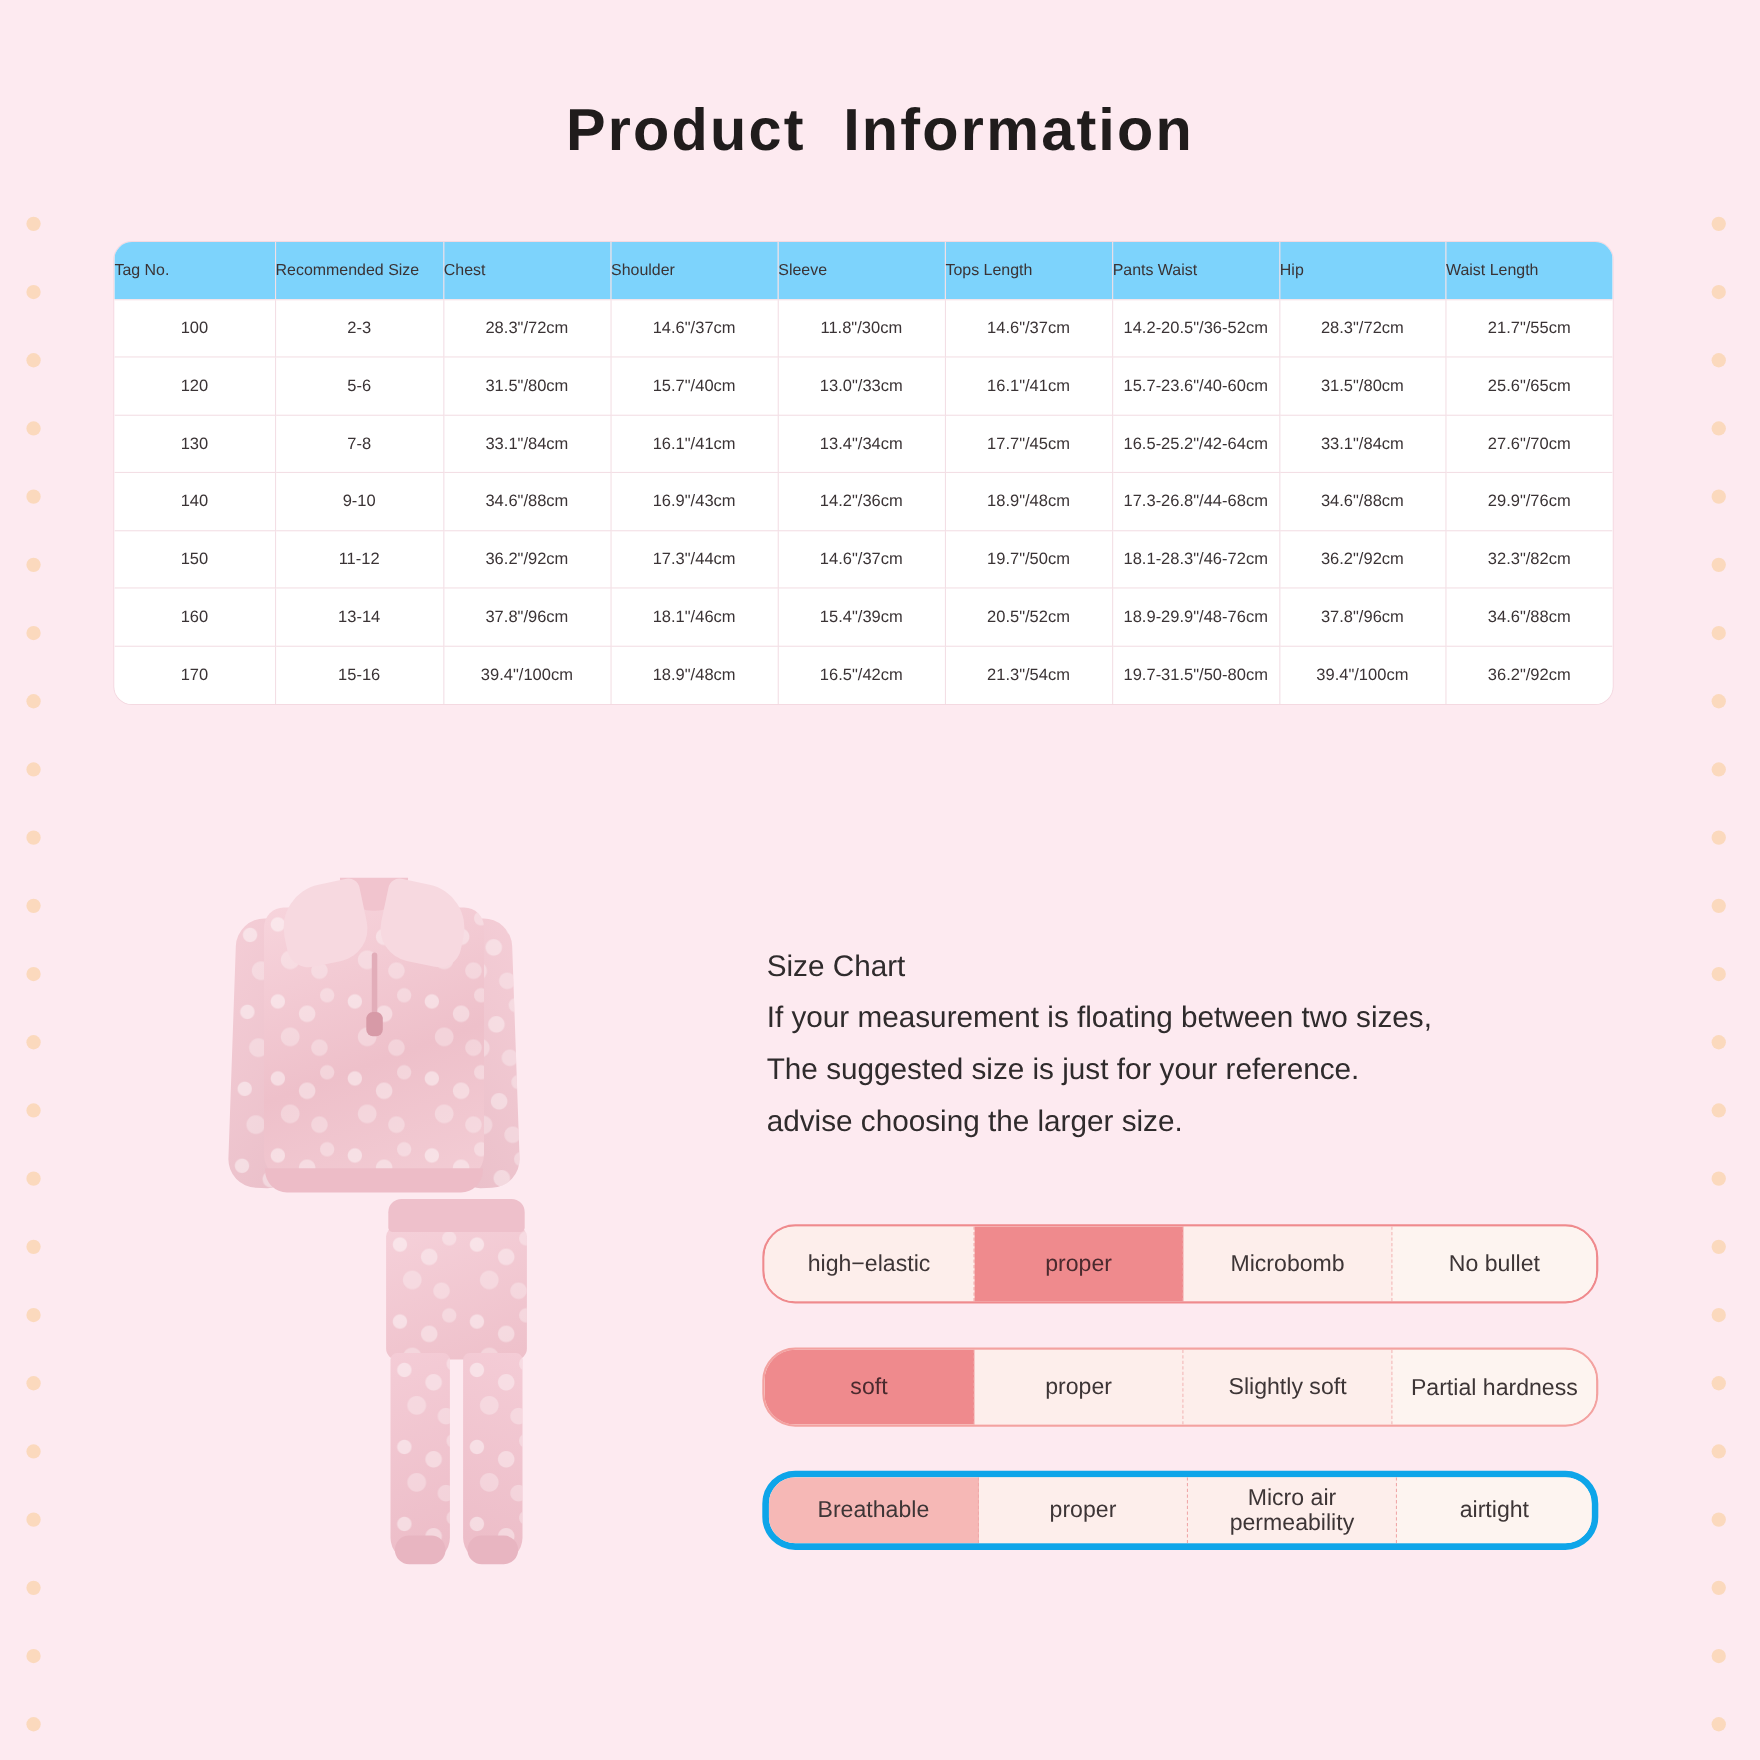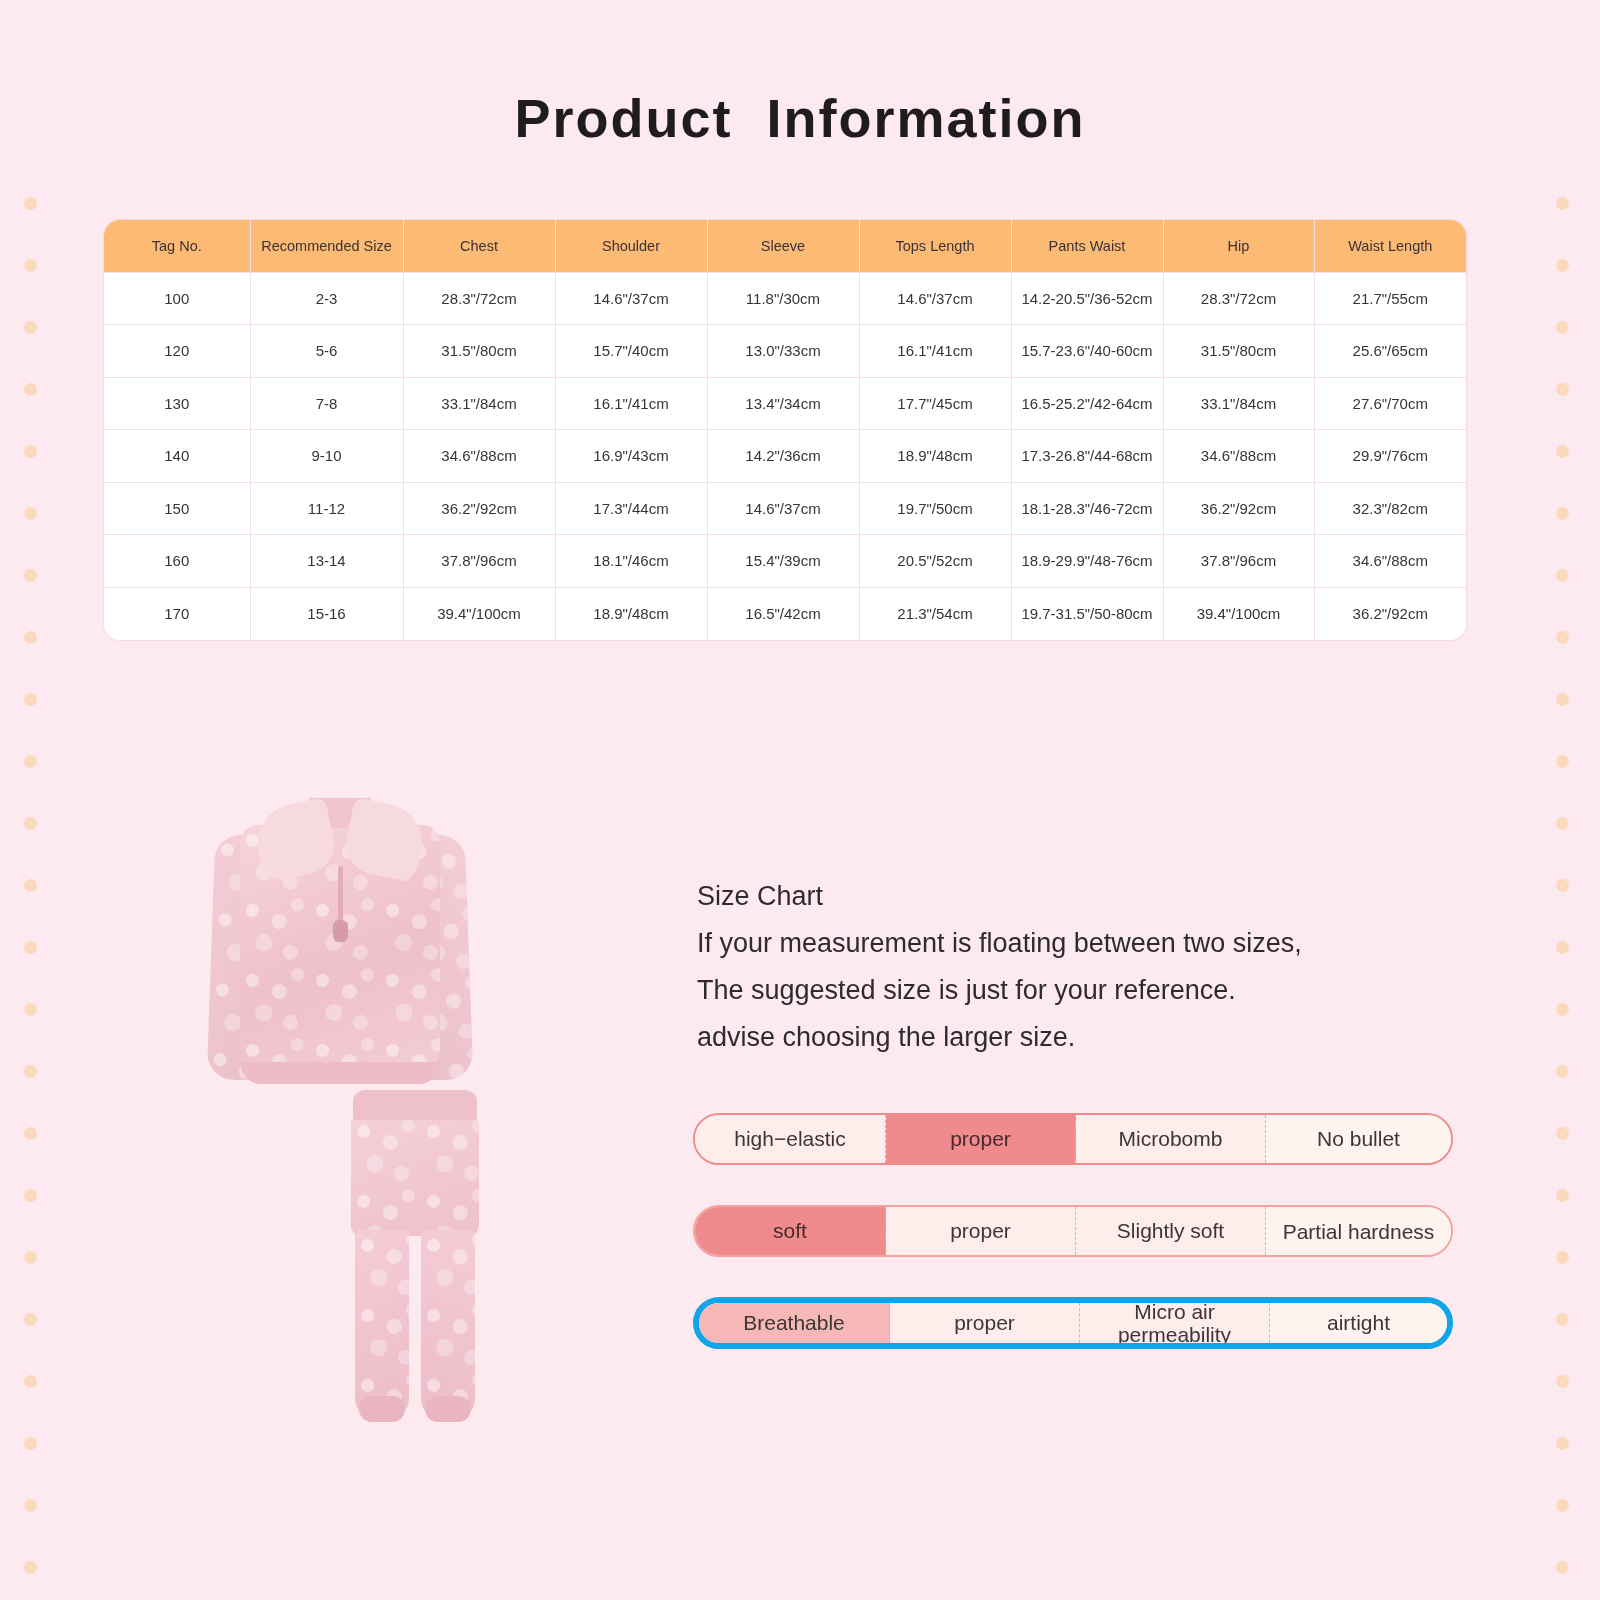--- a/index.html
+++ b/index.html
@@ -58,28 +58,28 @@
     background: #fff;
     border-radius: 16px;
     overflow: hidden;
     box-shadow: 0 0 0 1px #f4d9e1;
   }
   table {
     width: 100%;
     border-collapse: collapse;
   }
   thead th {
-    background: #fdba74;
+    background: #7dd3fc;
     font-size: 14.5px;
     font-weight: normal;
     color: #3a3335;
     height: 52px;
     border-right: 1px solid #f3dfe5;
     border-bottom: 1px solid #f3dfe5;
-    text-align: center;
+    text-align: left;
     white-space: nowrap;
   }
   thead th:last-child { border-right: none; }
   tbody td {
     font-size: 15px;
     color: #3a3335;
     height: 52.5px;
     text-align: center;
     border-right: 1px solid #f3dfe5;
     border-bottom: 1px solid #f3dfe5;
@@ -244,41 +244,41 @@
       radial-gradient(circle at 72% 82%, rgba(255,255,255,.30) 0 7px, transparent 8px);
     background-size: 70px 70px;
     border-radius: inherit;
     pointer-events: none;
   }
 
   
   .notes {
     position: absolute;
     left: 697px;
-    top: 858px;
+    top: 840px;
     width: 800px;
   }
   .notes .line {
     font-size: 27px;
     color: #2f2b2c;
     line-height: 47px;
     white-space: nowrap;
   }
 
   
   .bars {
     position: absolute;
     left: 693px;
     top: 1098px;
     width: 760px;
   }
   .bar {
     position: relative;
     display: flex;
-    height: 52px;
+    height: 72px;
     margin-bottom: 40px;
     border-radius: 30px;
     overflow: hidden;
     background: #fdf1ef;
   }
   .bar .seg {
     display: flex;
     align-items: center;
     justify-content: center;
     text-align: center;

